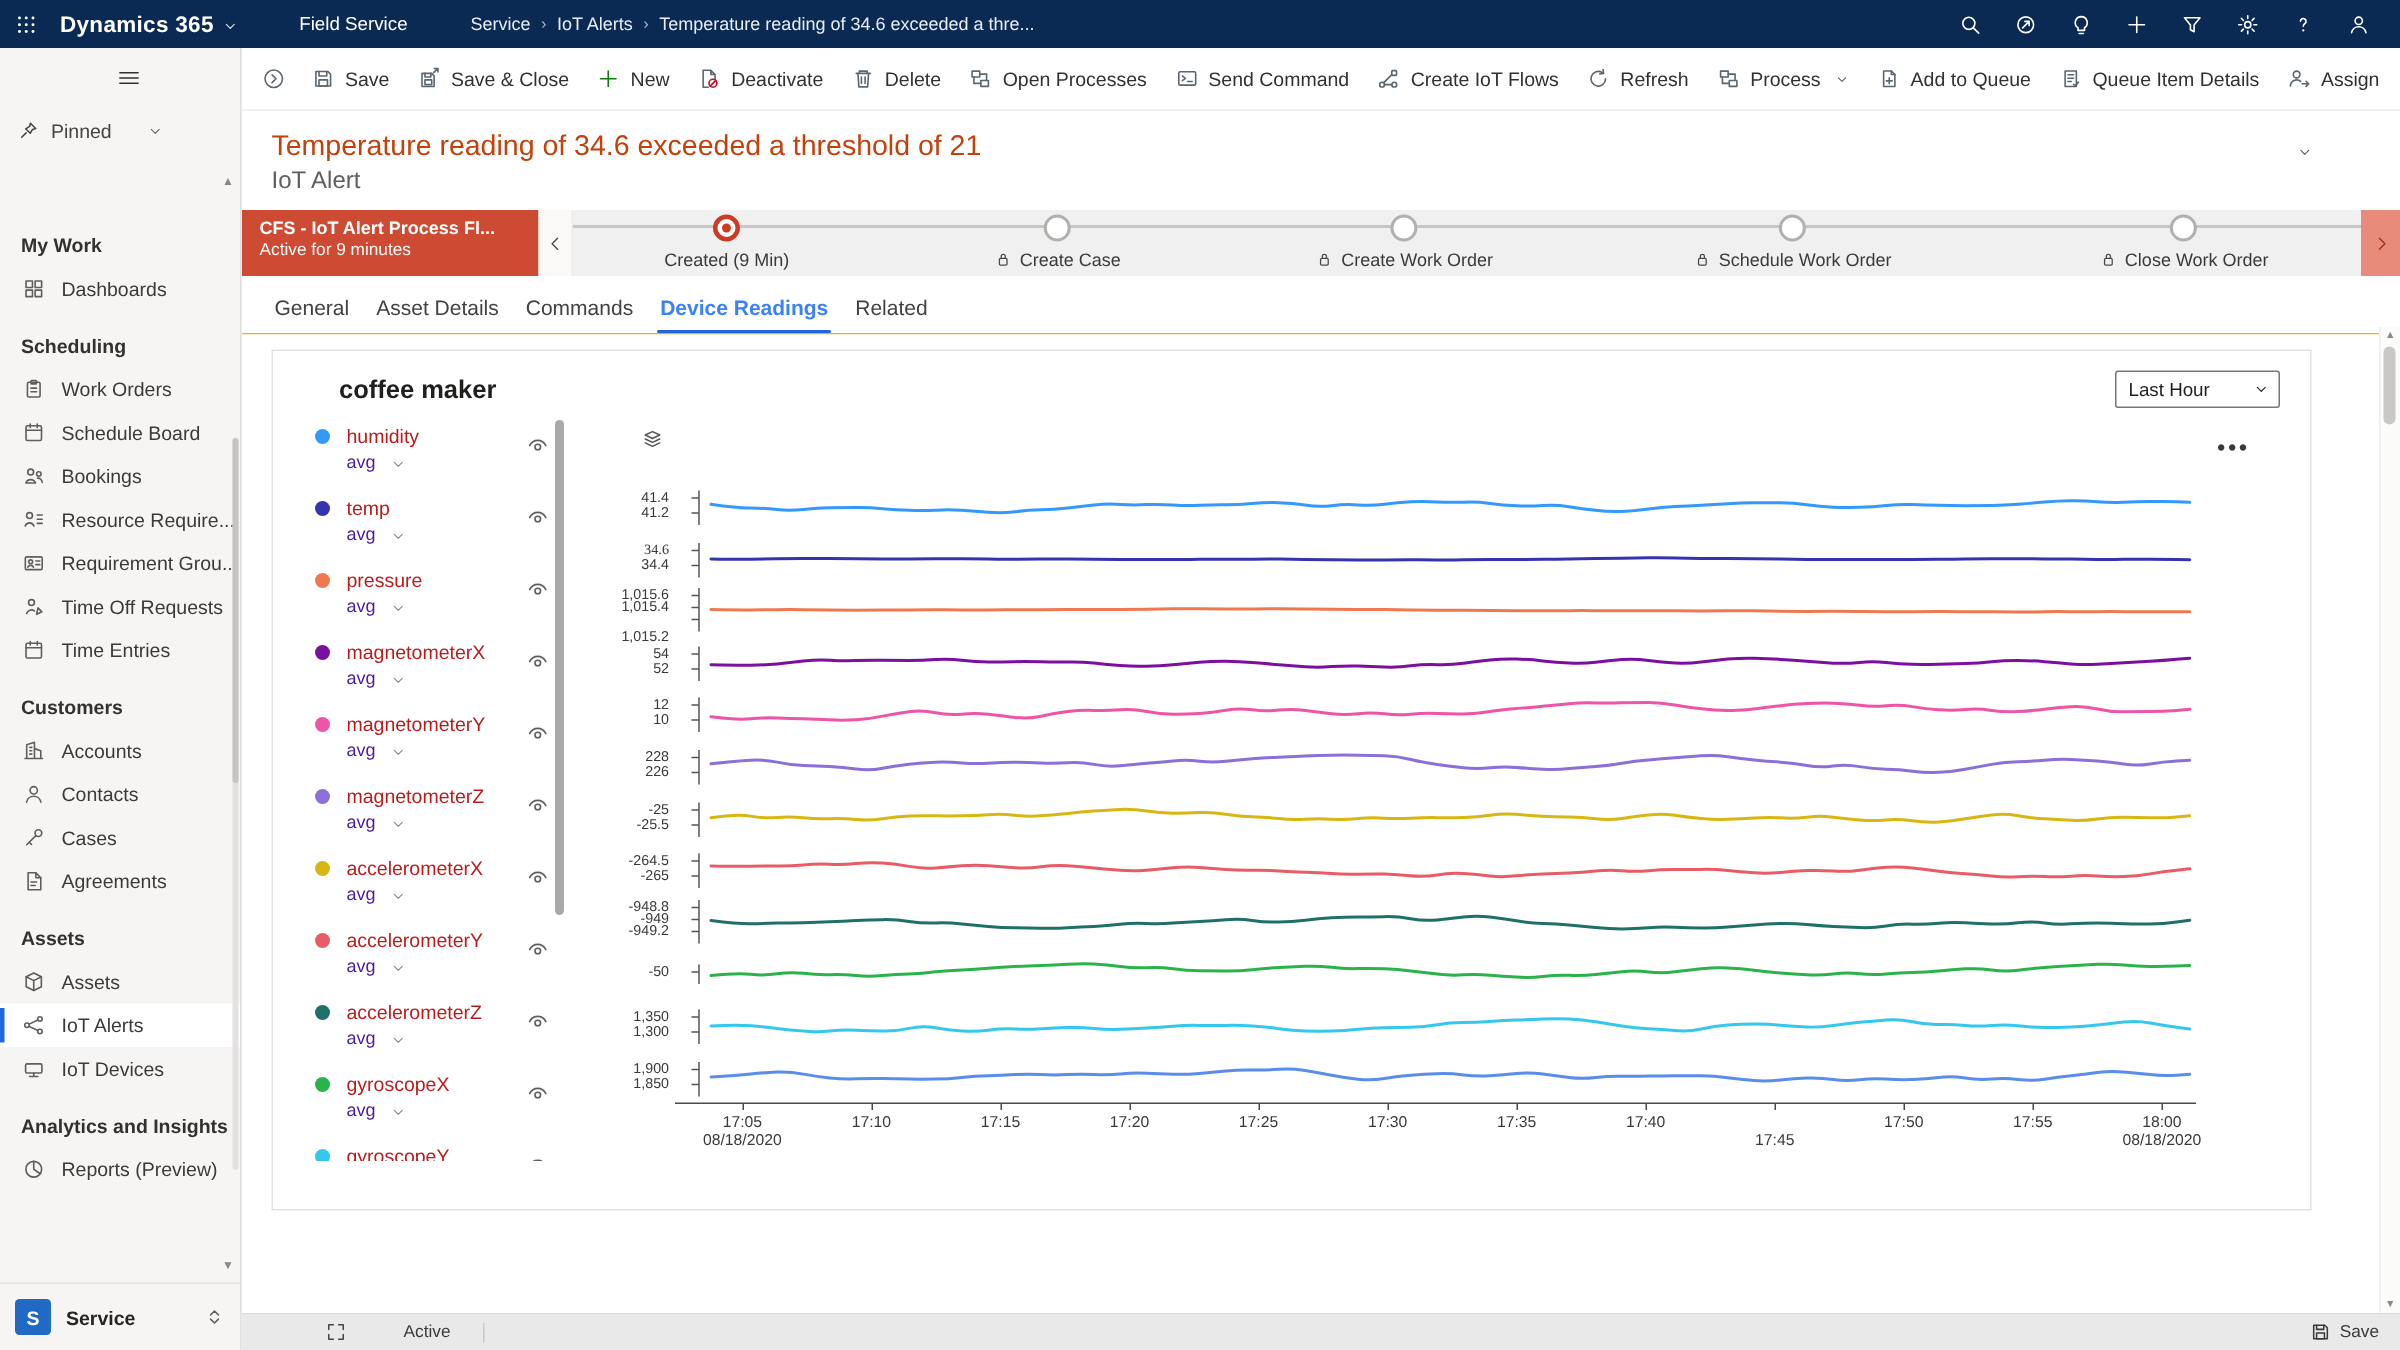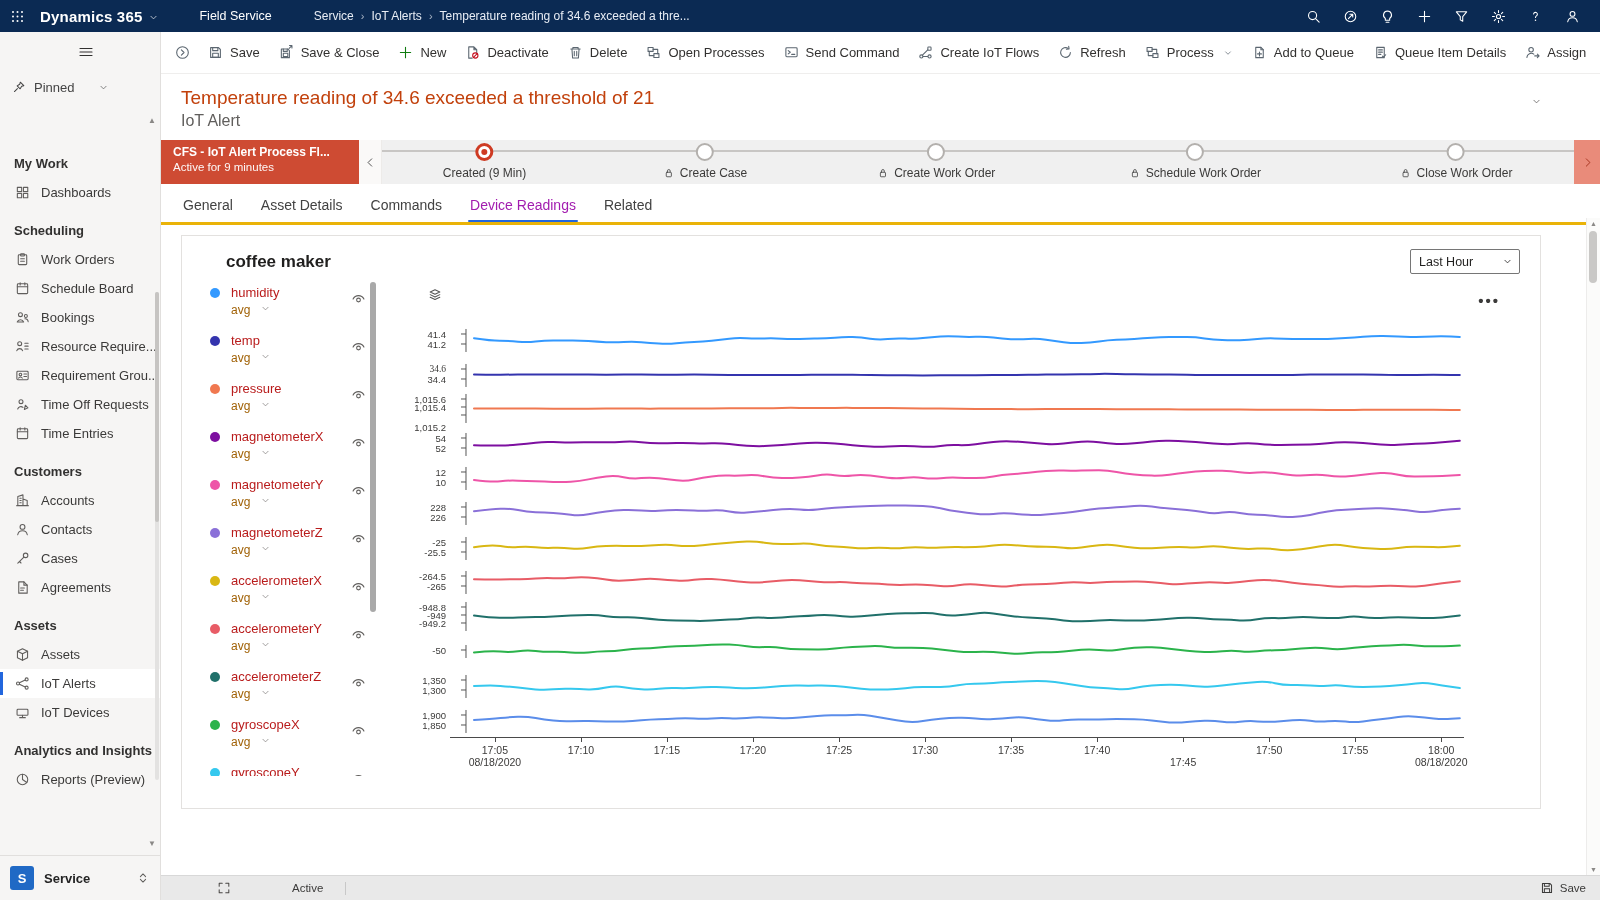--- a/index.html
+++ b/index.html
@@ -74,44 +74,44 @@
   .bpf-circle{width:14px;height:14px;border-radius:50%;background:#fff;border:2px solid #B3B0AD;margin:3px auto 0;}
   .bpf-circle.active{width:12px;height:12px;border:3.5px solid #CE3B23;position:relative;}
   .bpf-circle.active::after{content:"";position:absolute;left:50%;top:50%;width:6px;height:6px;margin:-3px 0 0 -3px;
     border-radius:50%;background:#CE3B23;}
   .bpf-label{margin-top:5px;font-size:12px;color:#3B3A39;display:flex;align-items:center;gap:5px;white-space:nowrap;}
   .bpf-label .icon{color:#4A4A4A;}
   .bpf-next{width:26px;background:#E98B7A;display:flex;align-items:center;justify-content:center;
     color:#A4301C;cursor:pointer;flex:none;}
 
   
-  .tabs{height:38px;display:flex;align-items:flex-end;gap:24px;padding:0 0 0 20px;
-    border-bottom:3px solid #eab308;font-size:14px;}
+  .tabs{height:38px;display:flex;align-items:flex-end;gap:14px;padding:0 0 0 20px;
+    border-bottom:1px solid #eab308;font-size:14px;}
   .tab{padding:8px 2px 9px;color:#424242;cursor:pointer;position:relative;}
-  .tab.active{font-weight:normal;color:#a21caf;}
+  .tab.active{font-weight:bold;color:#3b82f6;}
   .tab.active::after{content:"";position:absolute;left:0;right:0;bottom:0;height:2.5px;background:#2266DD;border-radius:2px;}
 
   
   .content{position:relative;height:625px;background:#fff;}
   .card{position:absolute;left:20px;top:10px;width:1358px;height:572px;border:1px solid #E3E1DF;background:#fff;}
   .devname{position:absolute;left:44px;top:16px;font-size:17px;font-weight:bold;color:#201F1E;}
   .range-select{position:absolute;right:20px;top:13px;width:94px;height:23px;border:1px solid #767676;
     border-radius:2px;display:flex;align-items:center;padding:0 6px 0 8px;font-size:12.5px;color:#201F1E;
     cursor:pointer;background:#fff;}
   .range-select .caret{margin-left:auto;color:#201F1E;}
   .card-more{position:absolute;right:40px;top:56px;color:#3B3A39;font-size:15px;font-weight:bold;
     letter-spacing:2px;cursor:pointer;}
   .layers-ic{position:absolute;left:246px;top:52px;color:#555;}
 
   
   .sensors{position:absolute;left:28px;top:48px;width:156px;height:492px;overflow:hidden;}
   .sensor{height:34px;margin-bottom:14px;position:relative;padding-left:21px;}
   .s-dot{position:absolute;left:0;top:4px;width:10px;height:10px;border-radius:50%;}
   .s-name{font-size:13px;color:#b91c1c;line-height:17px;white-space:nowrap;}
-  .s-agg{font-size:12px;color:#a16207;display:flex;align-items:flex-start;gap:10px;margin-top:2px;cursor:pointer;}
+  .s-agg{font-size:12px;color:#4c1d95;display:flex;align-items:flex-end;gap:10px;margin-top:2px;cursor:pointer;}
   .s-agg .caret{color:#8A8886;}
   .s-eye{position:absolute;right:0;top:7px;color:#605E5C;cursor:pointer;}
   .list-thumb{position:absolute;left:188px;top:46px;width:6px;height:330px;background:#A9A9A9;border-radius:3px;}
 
   
   .chart{position:absolute;left:212px;top:86px;right:76px;}
   .crow{display:flex;height:34.6px;}
   .crow-labels{width:56px;position:relative;flex:none;}
   .ctick{position:absolute;right:4px;font-size:9.5px;color:#3B3A39;transform:translateY(-50%);white-space:nowrap;}
   .crow svg{flex:1;overflow:visible;}
@@ -122,21 +122,21 @@
   
   .pagescroll{position:fixed;right:0;top:218px;bottom:25px;width:13px;background:#FBFBFA;border-left:1px solid #EDECEB;z-index:45;}
   .ps-up{position:absolute;top:2px;left:0;right:0;text-align:center;font-size:7px;color:#8A8886;}
   .ps-thumb{position:absolute;top:13px;left:2px;width:8px;height:52px;background:#C9C8C6;border-radius:4px;}
   .ps-dn{position:absolute;bottom:2px;left:0;right:0;text-align:center;font-size:7px;color:#8A8886;}
 
   
   .footer{position:fixed;left:161px;right:0;bottom:0;height:24px;background:#E9E9E9;border-top:1px solid #D8D8D8;
     display:flex;align-items:center;font-size:11.5px;color:#3B3A39;z-index:50;}
   .f-expand{margin-left:56px;color:#484644;cursor:pointer;display:flex;}
-  .f-status{margin-left:61px;}
+  .f-status{margin-left:38px;}
   .f-div{width:1px;height:13px;background:#C8C8C8;margin-left:22px;}
   .f-save{margin-left:auto;margin-right:14px;display:flex;align-items:center;gap:6px;cursor:pointer;color:#3B3A39;}
 </style>
 </head>
 <body>
 
 <div class="topbar">
   <span class="waffle icon" style="color:#fff">
       <svg viewBox="0 0 16 16" width="15" height="15" fill="none" stroke="currentColor" stroke-width="1.15" stroke-linecap="round" stroke-linejoin="round">
         <circle cx="3.2" cy="3.2" r="1.05" fill="currentColor" stroke="none"></circle>

